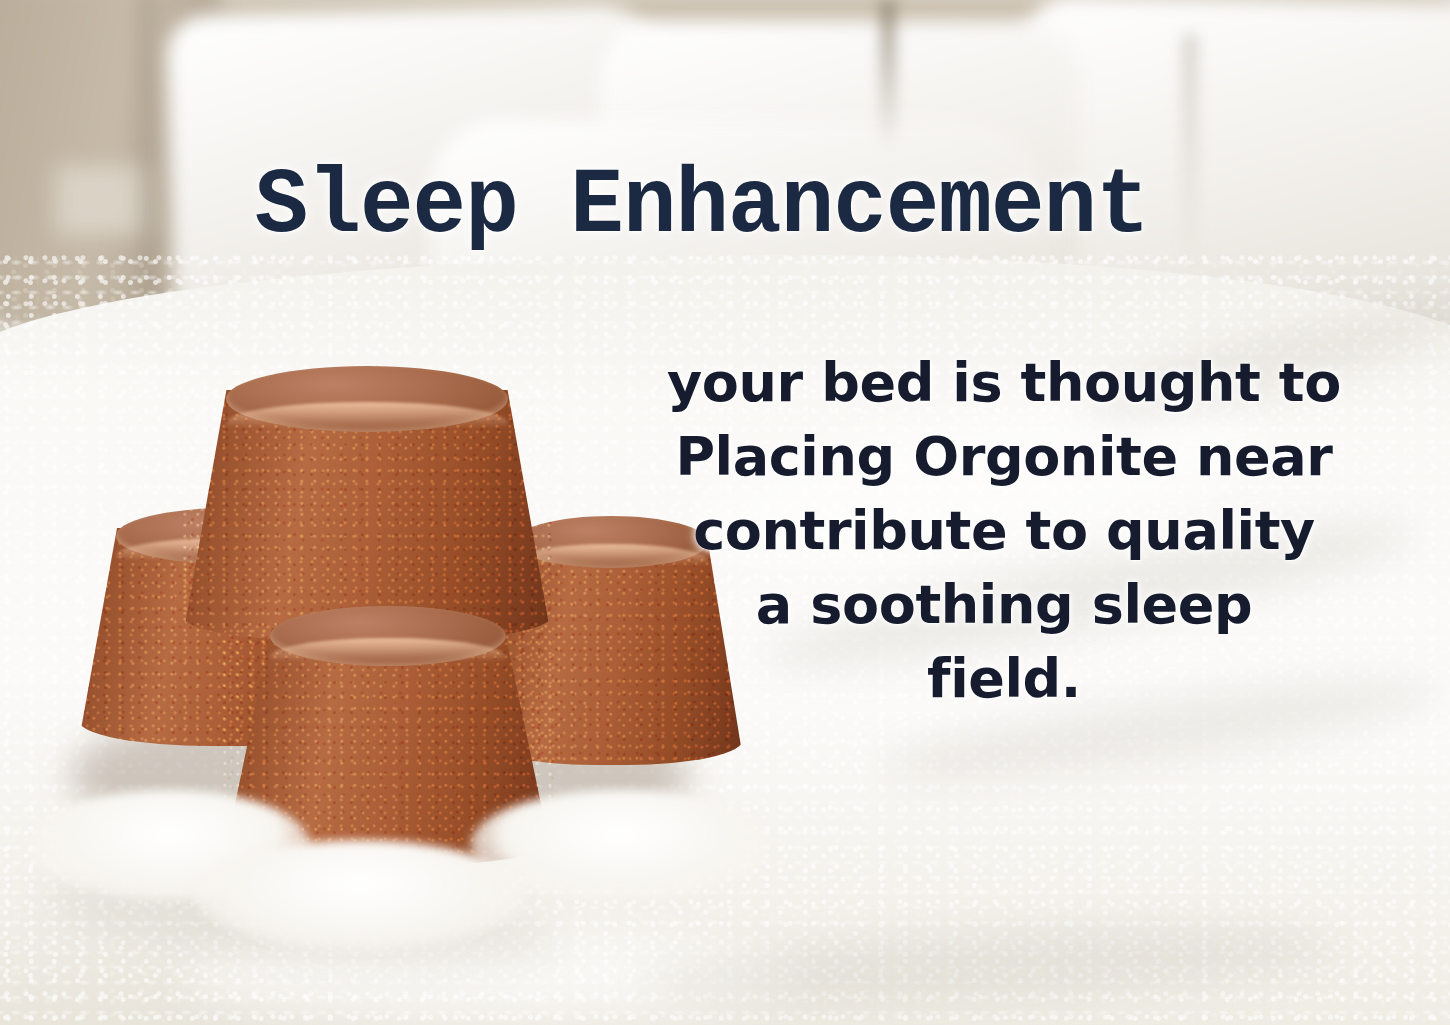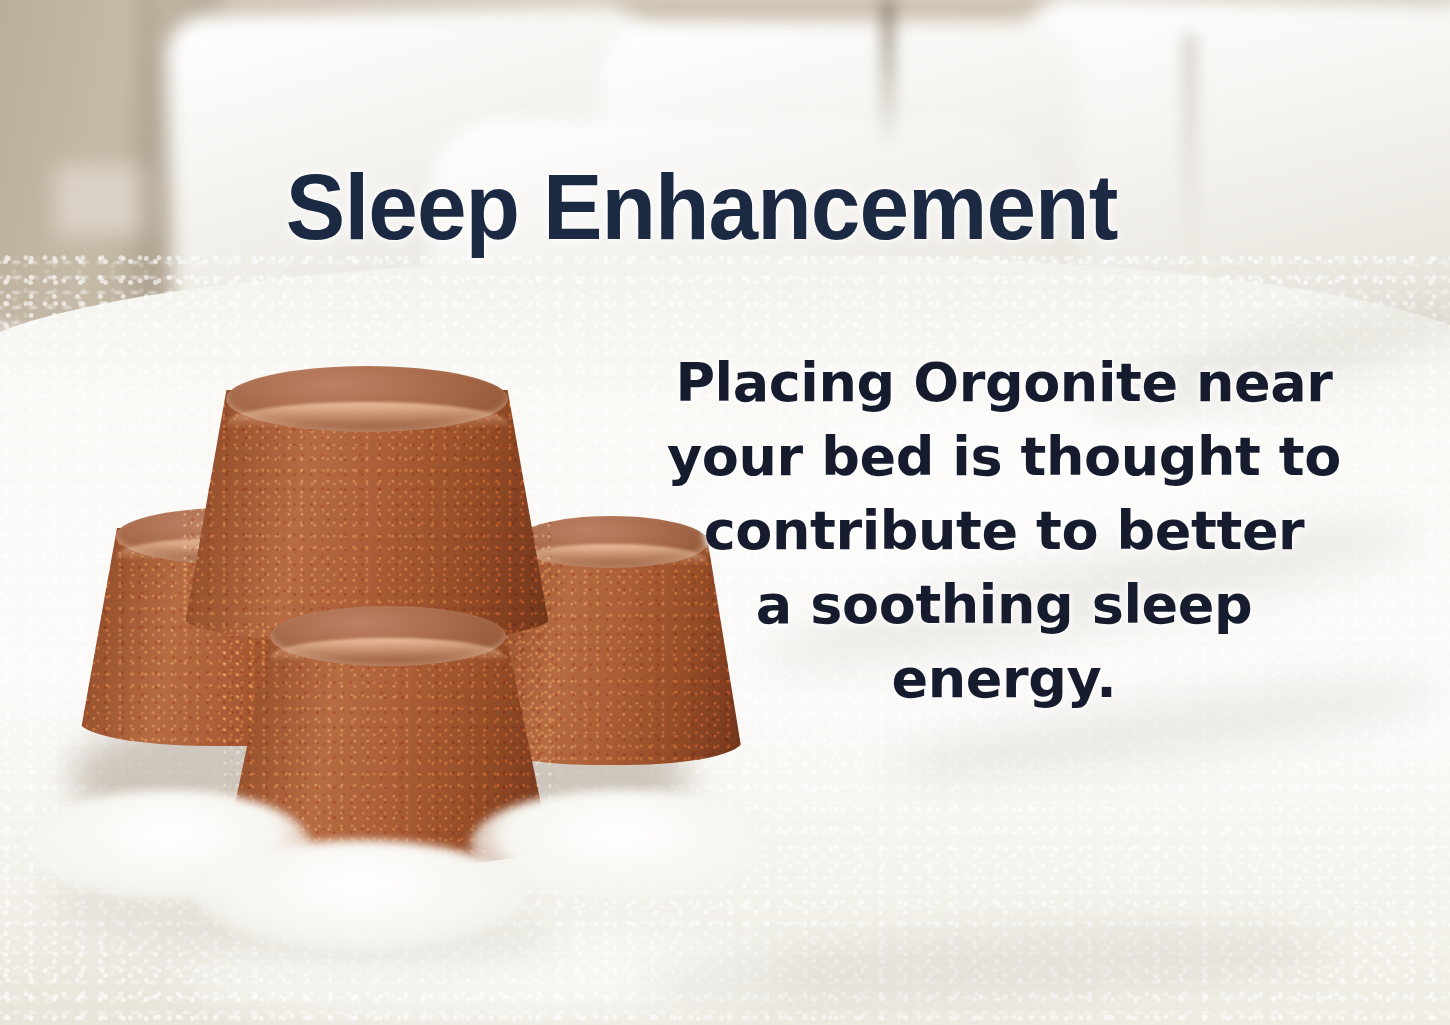--- a/index.html
+++ b/index.html
@@ -200,21 +200,21 @@
   #puck-front  { left:222px; top:628px; width:332px; height:238px; }
   #puck-front .side { clip-path:polygon(15% 0%, 85% 0%, 100% 100%, 0% 100%); }
   #puck-front .top  { left:48px; top:-22px; width:236px; height:60px; }
   #puck-front .rim  { left:48px; top:10px;  width:236px; height:38px; }
 
   
   .title {
     position:absolute;
     left:0; top:161px; width:1450px;
     text-align:center;
-    font-family:Liberation Sans, sans-serif;
+    font-family:Liberation Mono, monospace;
     font-weight:700;
     font-size:92px;
     letter-spacing:-1px;
     line-height:1;
     color:#1b2942;
     text-shadow:
        0 0 7px rgba(255,255,255,.95),
        0 0 14px rgba(255,255,255,.8),
        1px 1px 0 rgba(255,255,255,.7);
     white-space:nowrap;
@@ -306,20 +306,20 @@
     </div>
 
     <div class="fluff" style="left:30px;  top:790px; width:280px; height:110px;"></div>
     <div class="fluff" style="left:195px; top:840px; width:330px; height:110px;"></div>
     <div class="fluff" style="left:470px; top:790px; width:300px; height:110px;"></div>
   </div>
 
   <div class="title"><span class="title-inner">Sleep Enhancement</span></div>
 
   <div class="body-copy">
+    <span class="ln">your bed is thought to</span>
     <span class="ln">Placing Orgonite near</span>
-    <span class="ln">your bed is thought to</span>
-    <span class="ln">contribute to better</span>
+    <span class="ln">contribute to quality</span>
     <span class="ln">a soothing sleep</span>
-    <span class="ln">energy.</span>
+    <span class="ln">field.</span>
   </div>
 
 </div>
 
 </body></html>

